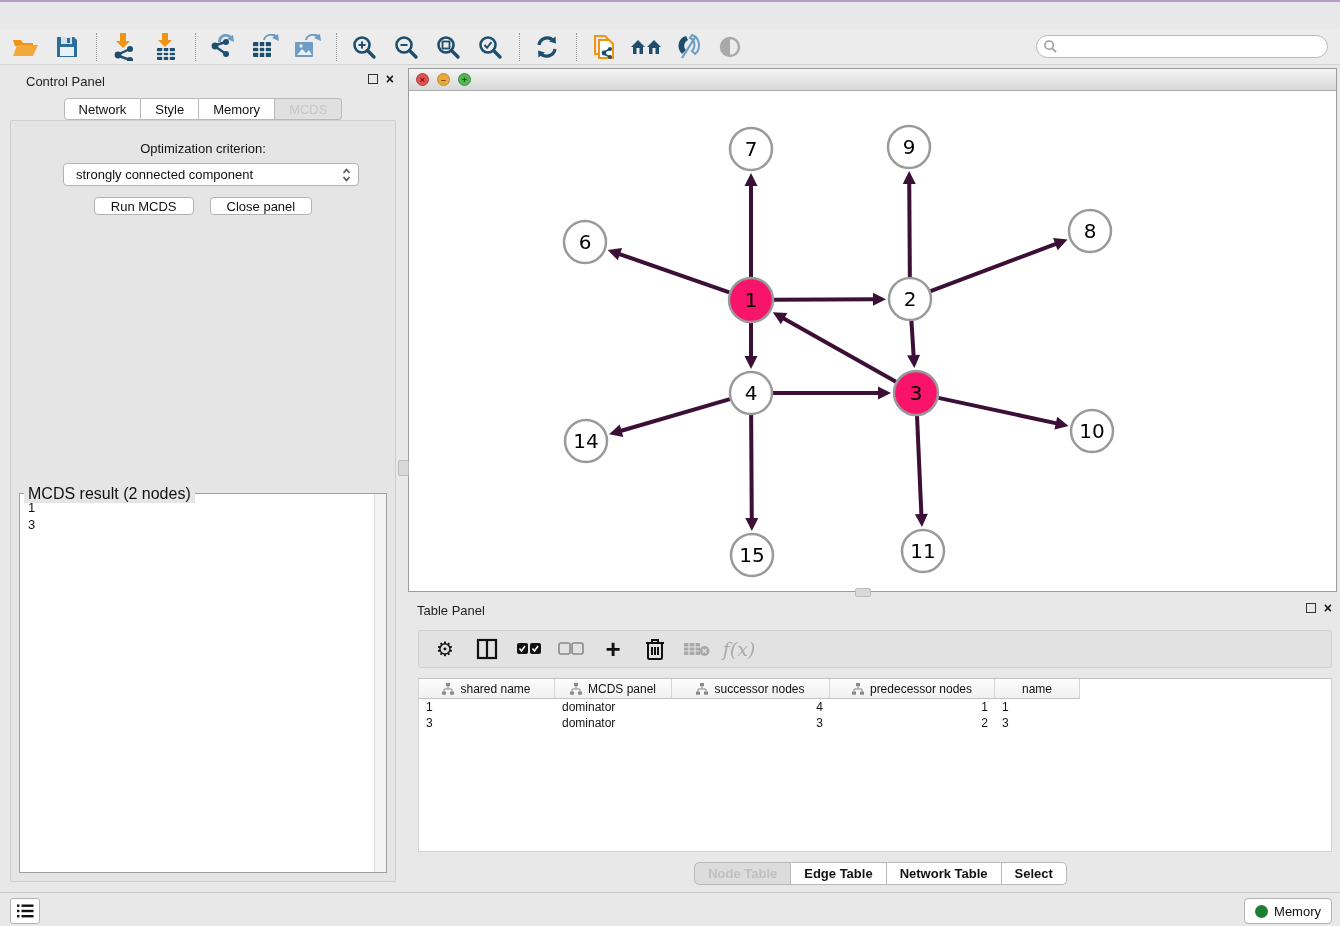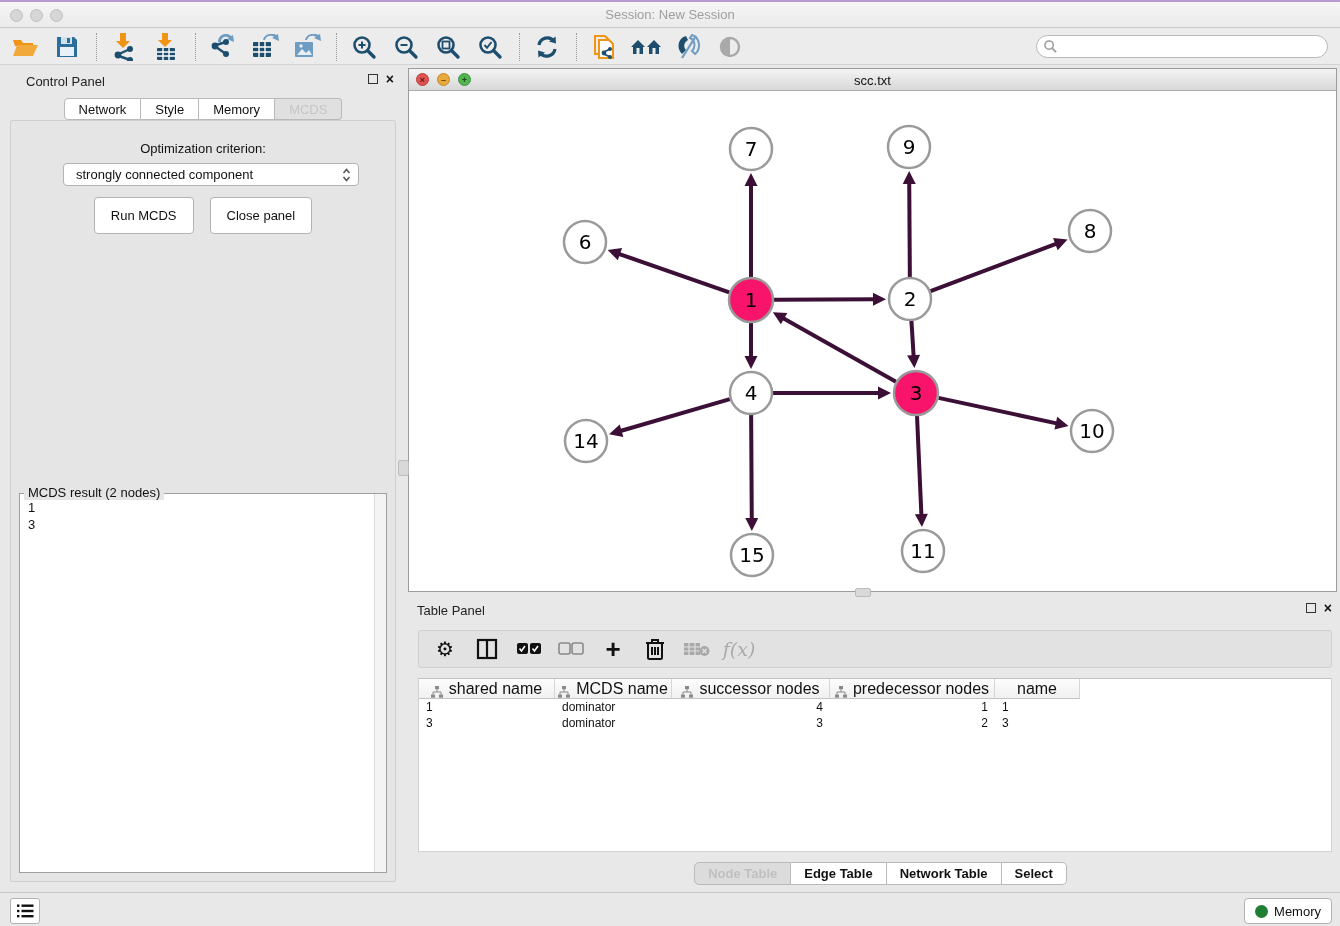--- a/index.html
+++ b/index.html
@@ -37,25 +37,25 @@
   .tab:first-child { border-left:1px solid #b9b9b9; border-radius:4px 0 0 4px; }
   .tab.last { border-radius:0 4px 4px 0; }
   .tab.inactive-look { background:#e0e0e0; color:#c6c6c6; }
   .cp-body { position:absolute; left:6px; right:6px; top:52px; bottom:4px;
     background:#e5e5e5; border:1px solid #cfcfcf; border-radius:2px; }
   .opt-label { position:absolute; left:0; right:0; top:20px; text-align:center; font-size:13px; color:#111; }
   .criterion { position:absolute; left:36px; right:36px; top:42px; height:23px; background:#ffffff;
     border:1px solid #b3b3b3; border-radius:4px; font-size:13px; line-height:21px; padding-left:12px; color:#111;margin-left:16px; }
   .criterion .stepper { position:absolute; right:7px; top:3px; }
   .btn-row { position:absolute; left:0; right:0; top:76px; display:flex; justify-content:center; gap:16px; }
-  .push-btn { height:37px; padding:0 16px; background:#ffffff; border:1px solid #b3b3b3; border-radius:4px;
+  .push-btn { height:18px; padding:0 16px; background:#ffffff; border:1px solid #b3b3b3; border-radius:4px;
     font-size:13px; color:#111; font-family:"Liberation Sans",sans-serif; }
   .mcds-fieldset { position:absolute; left:8px; right:8px; top:372px; bottom:8px;
     border:1px solid #9f9f9f; background:#ffffff; }
-  .mcds-legend { position:absolute; left:4px; top:-9px; background:#e5e5e5; padding:0 4px; font-size:13px; color:#111; }
+  .mcds-legend { position:absolute; left:4px; top:-9px; background:#e5e5e5; padding:0 4px; font-size:16px; color:#111; }
   .mcds-text { position:absolute; inset:0; padding:5px 8px; font-size:13px; color:#111; line-height:17px; }
   .mcds-scroll { position:absolute; right:0; top:0; bottom:0; width:12px; background:#f4f4f4; border-left:1px solid #dddddd; }
 
   
   .vsplit-handle { position:absolute; left:398px; top:458px; width:11px; height:16px;
     background:#d9d9d9; border:1px solid #bcbcbc; border-radius:2px; z-index:5; }
   .hsplit-handle { position:absolute; left:855px; top:586px; width:16px; height:9px;
     background:#d9d9d9; border:1px solid #bcbcbc; border-radius:2px; z-index:5; }
 
   
@@ -76,21 +76,21 @@
   .tp-toolbar { position:absolute; left:13px; right:8px; top:33px; height:38px; background:#e2e2e2;
     border:1px solid #cfcfcf; border-radius:3px; display:flex; align-items:center; padding-left:12px; gap:14px; }
   .tp-icon { width:28px; height:28px; display:flex; align-items:center; justify-content:center; }
   .gear-glyph { font-size:20px; color:#111; }
   .plus-glyph { font-size:26px; font-weight:bold; color:#111; line-height:22px; }
   .fx-glyph { font-family:"DejaVu Serif",serif; font-style:italic; font-size:19px; color:#aaaaaa; }
   .tbl { position:absolute; left:13px; right:8px; top:81px; height:174px; background:#ffffff;
     border:1px solid #d2d2d2; border-top:1px solid #c2c2c2; overflow:hidden; }
   .tbl-header { display:flex; height:20px; }
   .th { background:linear-gradient(#fdfdfd,#f0f0f0); border-right:1px solid #d6d6d6; border-bottom:1px solid #c4c4c4;
-    font-size:16px; color:#111; display:flex; align-items:flex-end; justify-content:center; gap:6px; }
+    font-size:12px; color:#111; display:flex; align-items:center; justify-content:center; gap:6px; }
   .th .hicon { display:flex; }
   .tbl-row { display:flex; height:16px; }
   .td { font-size:12px; color:#111; padding:1px 7px 0 7px; white-space:nowrap; overflow:hidden; }
   .al { text-align:left; } .ar { text-align:right; }
   .tp-tabbar { position:absolute; left:0; right:0; bottom:7px; display:flex; justify-content:center; }
   .tp-tab { height:23px; padding:0 13px; font-size:13px; font-weight:bold; line-height:22px; background:#ffffff;
     border:1px solid #b9b9b9; border-left:none; color:#111; }
   .tp-tab:first-child { border-left:1px solid #b9b9b9; border-radius:5px 0 0 5px;margin-left:16px; }
   .tp-tab.last { border-radius:0 5px 5px 0; }
   .tp-tab.selected { background:#dcdcdc; color:#c0c0c0; }
@@ -102,26 +102,20 @@
     border:1px solid #b3b3b3; border-radius:3px; display:flex; align-items:center; justify-content:center; }
   .memory-btn { position:absolute; right:8px; top:5px; height:26px; background:#ffffff;
     border:1px solid #b3b3b3; border-radius:4px; display:flex; align-items:center; gap:6px; padding:0 10px; font-size:13px; color:#111; }
   .mem-dot { width:13px; height:13px; border-radius:50%; background:#1e7e34; }
 </style>
 </head>
 <body>
 
 <div class="app">
 
-  <div class="titlebar">
-    <span class="tl-light" style="left:10px"></span>
-    <span class="tl-light" style="left:30px"></span>
-    <span class="tl-light" style="left:50px"></span>
-    <div class="win-title">Session: New Session</div>
-  </div>
 
   <div class="toolbar">
     <span class="ticon">
       <svg width="28" height="24" viewBox="0 0 28 24">
           <path d="M2 5 h8 l2 3 h10 v3 h-18 z" fill="#ef9413"></path>
           <path d="M2 21 l4-11 h21 l-5 11 z" fill="#f2a93c"></path>
         </svg>
     </span>
     <span class="ticon">
       <svg width="24" height="24" viewBox="0 0 24 24">
@@ -301,21 +295,20 @@
   </div>
 
   <div class="vsplit-handle"></div>
   <div class="hsplit-handle"></div>
 
   <div class="net-frame">
     <div class="net-titlebar">
       <span class="nt-btn nt-close">×</span>
       <span class="nt-btn nt-min">–</span>
       <span class="nt-btn nt-max">+</span>
-      <div class="net-title">scc.txt</div>
     </div>
     <svg id="graph-svg" class="net-canvas" viewBox="0 0 927 500">
         <g>
           <line x1="342" y1="186" x2="342" y2="93" stroke="#3b0f36" stroke-width="4"></line>
           <polygon points="342,82 348.5,95 335.5,95" fill="#3b0f36"></polygon>
         </g>
         <g>
           <line x1="320.28718253123094" y1="201.4135938964542" x2="209.04124397421378" y2="162.54453102713495" stroke="#3b0f36" stroke-width="4"></line>
           <polygon points="198.65685301088945,158.91624984717825 213.07329939206534,157.06798749061724 208.7853307248438,169.34044953818236" fill="#3b0f36"></polygon>
         </g>
@@ -482,21 +475,21 @@
         </div>
         <div class="th" style="width:117px">
           <span class="hicon">
               <svg width="12" height="12" viewBox="0 0 12 12">
                 <rect x="4" y="0" width="4" height="3.2" fill="#8a8a8a"></rect>
                 <rect x="0" y="8.5" width="4" height="3.2" fill="#8a8a8a"></rect>
                 <rect x="8" y="8.5" width="4" height="3.2" fill="#8a8a8a"></rect>
                 <path d="M6 3 v3 M2 8.5 v-2.5 h8 v2.5" stroke="#8a8a8a" fill="none"></path>
               </svg>
             </span>
-          <span>MCDS name</span>
+          <span>MCDS panel</span>
         </div>
         <div class="th" style="width:158px">
           <span class="hicon">
               <svg width="12" height="12" viewBox="0 0 12 12">
                 <rect x="4" y="0" width="4" height="3.2" fill="#8a8a8a"></rect>
                 <rect x="0" y="8.5" width="4" height="3.2" fill="#8a8a8a"></rect>
                 <rect x="8" y="8.5" width="4" height="3.2" fill="#8a8a8a"></rect>
                 <path d="M6 3 v3 M2 8.5 v-2.5 h8 v2.5" stroke="#8a8a8a" fill="none"></path>
               </svg>
             </span>

